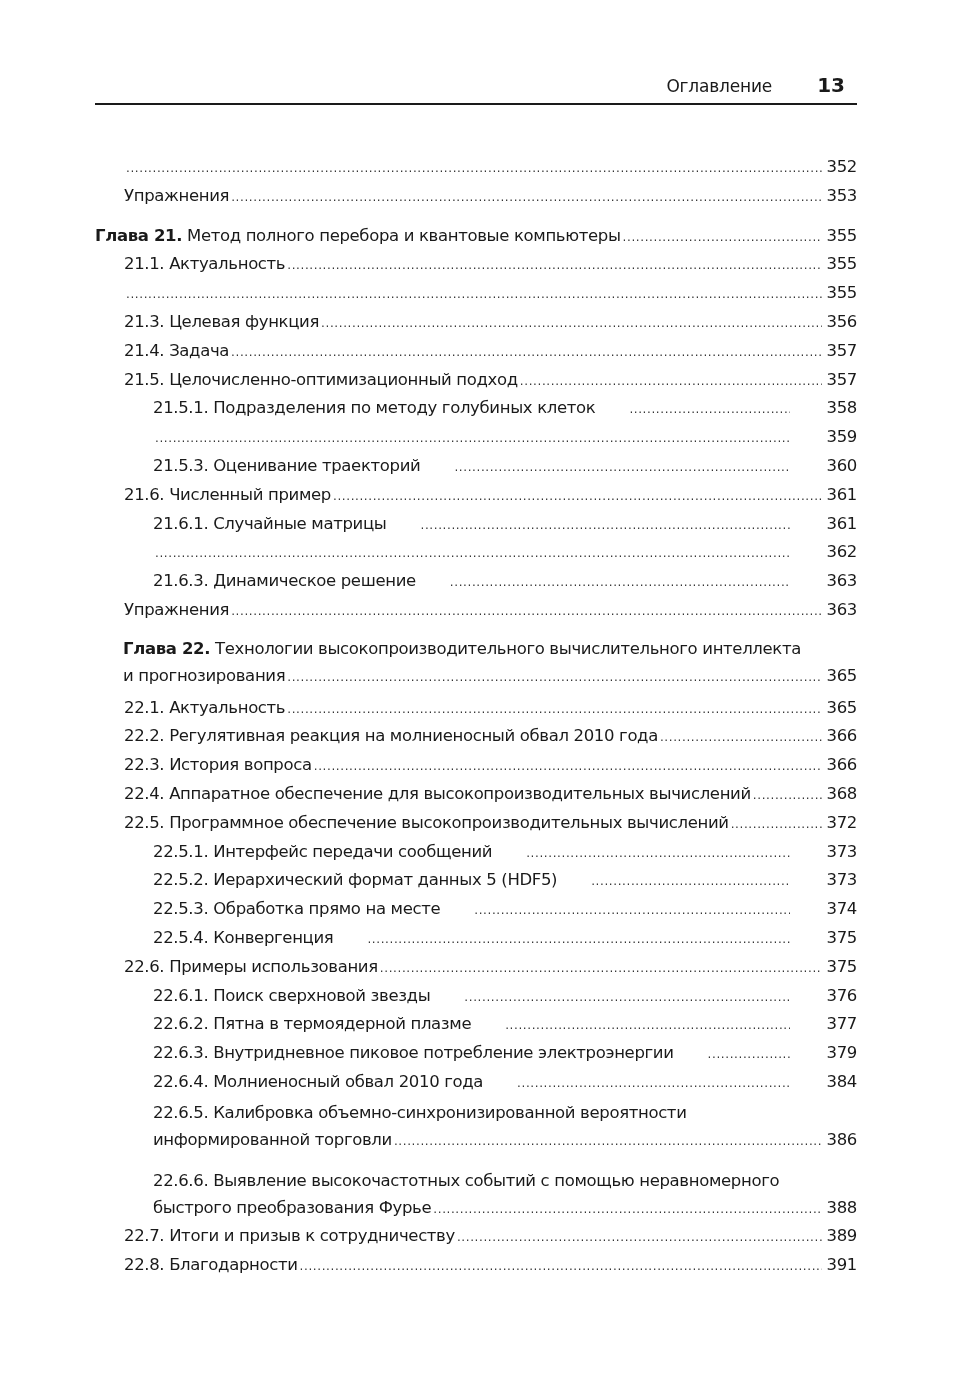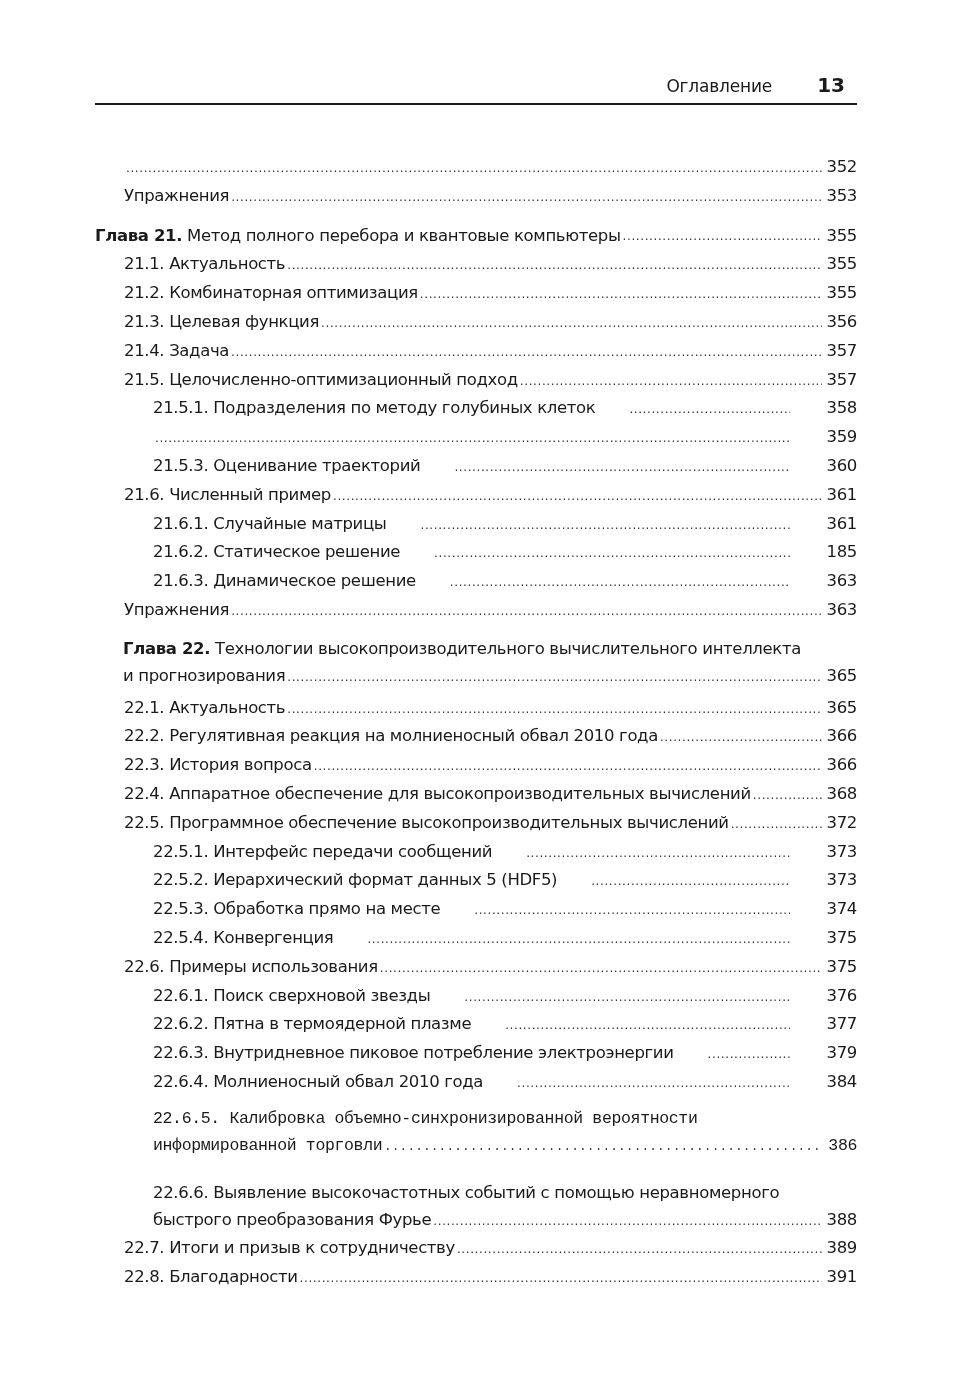--- a/index.html
+++ b/index.html
@@ -48,21 +48,21 @@
       display: flex;
       align-items: baseline;
       font-size: 16.5px;
       line-height: 28.8px;
       height: 28.8px;
       white-space: nowrap;
       letter-spacing: -0.35px;
     }
     .entry.lvl1 { padding-left: 29px; }
     .entry.lvl2 { padding-left: 58px; gap: 32px; }
-    .entry.chapter { margin-top: 11px; align-items: center; }
+    .entry.chapter { margin-top: 11px; }
     .entry .label { flex: 0 0 auto; }
     .entry .label b { font-weight: bold; }
     .entry .leader {
       flex: 1 1 auto;
       overflow: hidden;
       margin: 0 3px 0 2px;
       color: #333;
       letter-spacing: 0.6px;
       font-size: 12px;
     }
@@ -113,21 +113,20 @@
     <span class="leader"></span>
     <span class="pg">355</span>
   </div>
 
   <div class="entry lvl1">
     <span class="label">21.1. Актуальность</span>
     <span class="leader"></span>
     <span class="pg">355</span>
   </div>
   <div class="entry lvl1">
-    <span class="label">21.2. Комбинаторная оптимизация</span>
     <span class="leader"></span>
     <span class="pg">355</span>
   </div>
   <div class="entry lvl1">
     <span class="label">21.3. Целевая функция</span>
     <span class="leader"></span>
     <span class="pg">356</span>
   </div>
   <div class="entry lvl1">
     <span class="label">21.4. Задача</span>
@@ -157,23 +156,22 @@
     <span class="label">21.6. Численный пример</span>
     <span class="leader"></span>
     <span class="pg">361</span>
   </div>
   <div class="entry lvl2">
     <span class="label">21.6.1. Случайные матрицы</span>
     <span class="leader"></span>
     <span class="pg">361</span>
   </div>
   <div class="entry lvl2">
-    <span class="label">21.6.2. Статическое решение</span>
-    <span class="leader"></span>
-    <span class="pg">185</span>
+    <span class="leader"></span>
+    <span class="pg">362</span>
   </div>
   <div class="entry lvl2">
     <span class="label">21.6.3. Динамическое решение</span>
     <span class="leader"></span>
     <span class="pg">363</span>
   </div>
   <div class="entry lvl1">
     <span class="label">Упражнения</span>
     <span class="leader"></span>
     <span class="pg">363</span>
@@ -252,30 +250,30 @@
     <span class="label">22.6.3. Внутридневное пиковое потребление электроэнергии</span>
     <span class="leader"></span>
     <span class="pg">379</span>
   </div>
   <div class="entry lvl2">
     <span class="label">22.6.4. Молниеносный обвал 2010 года</span>
     <span class="leader"></span>
     <span class="pg">384</span>
   </div>
 
-  <div class="multi lvl2" style="margin-top:9px;font-family:Liberation Mono, monospace;">
+  <div class="multi lvl2" style="margin-top:3px;">
     <div class="first-line">22.6.5. Калибровка объемно-синхронизированной вероятности</div>
     <div class="entry">
       <span class="label">информированной торговли</span>
       <span class="leader"></span>
       <span class="pg">386</span>
     </div>
   </div>
 
-  <div class="multi lvl2" style="margin-top:19px;">
+  <div class="multi lvl2" style="margin-top:13px;">
     <div class="first-line">22.6.6. Выявление высокочастотных событий с помощью неравномерного</div>
     <div class="entry">
       <span class="label">быстрого преобразования Фурье</span>
       <span class="leader"></span>
       <span class="pg">388</span>
     </div>
   </div>
 
   <div class="entry lvl1">
     <span class="label">22.7. Итоги и призыв к сотрудничеству</span>

